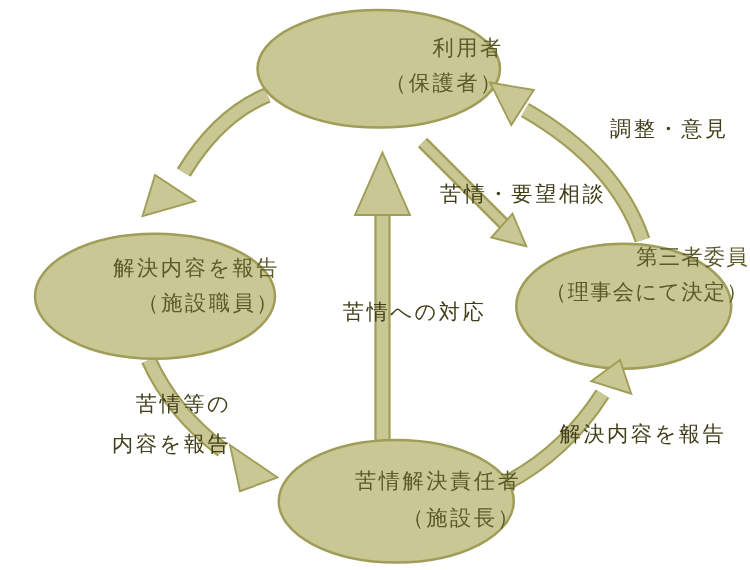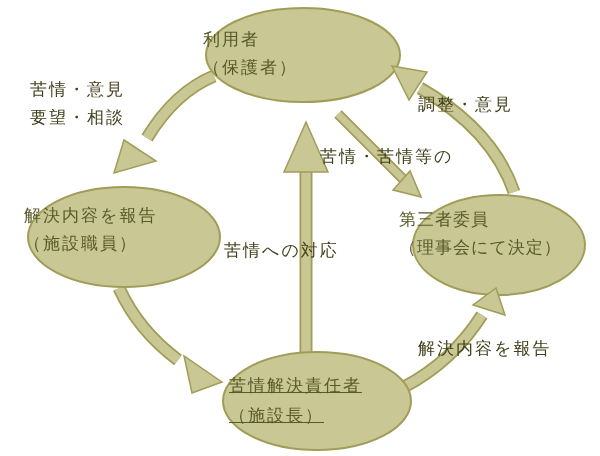--- a/index.html
+++ b/index.html
@@ -15,30 +15,30 @@
   
   .band-under{fill:none;stroke:var(--shape-edge);stroke-width:13;}
   .band-over{fill:none;stroke:var(--shape-fill);stroke-width:9.5;}
   .thin-under{fill:none;stroke:var(--shape-edge);stroke-width:10.5;}
   .thin-over{fill:none;stroke:var(--shape-fill);stroke-width:7;}
   .head{fill:var(--shape-fill);stroke:var(--shape-edge);stroke-width:1.5;stroke-linejoin:miter;}
   .node-ellipse{fill:var(--shape-fill);stroke:var(--shape-edge);stroke-width:2;}
 
   
   .node-label,.flow-label{
-    position:absolute;text-align:left;
+    position:absolute;text-align:right;
     font-size:17px;letter-spacing:2px;white-space:nowrap;
   }
   .node-label{color:var(--node-text);line-height:28px;}
   .flow-label{color:var(--label-text);line-height:28px;}
 
   .pos-user{left:203px;top:25px;width:200px;}
   .pos-receptionist{left:24px;top:201px;width:200px;}
-  .pos-third-party{left:399px;top:205px;width:200px;letter-spacing:1px;}
-  .pos-resolver{left:229px;top:370px;width:200px;line-height:30px;text-decoration:underline;}
+  .pos-third-party{left:399px;top:192px;width:200px;letter-spacing:1px;}
+  .pos-resolver{left:217px;top:370px;width:200px;line-height:30px;}
 
   .pos-complaint-opinion{left:30px;top:75px;width:150px;}
   .pos-adjustment{left:418px;top:94px;width:165px;line-height:20px;}
   .pos-request-consult{left:320px;top:146px;width:165px;line-height:20px;}
   .pos-response{left:224px;top:240px;width:165px;line-height:20px;}
   .pos-report-complaint{left:25px;top:308px;width:160px;line-height:32px;}
   .pos-report-improvement{left:418px;top:332px;width:163px;line-height:33px;}
 </style>
 </head>
 <body>
@@ -96,24 +96,24 @@
   </div>
   <div class="node-label pos-third-party">
     <div>第三者委員</div>
     <div>（理事会にて決定）</div>
   </div>
   <div class="node-label pos-resolver">
     <div>苦情解決責任者</div>
     <div>（施設長）</div>
   </div>
 
-  <div class="flow-label pos-complaint-opinion">
-    <div>苦情・意見</div>
-    <div>要望・相談</div>
+  <div class="flow-label pos-adjustment">調整・意見</div>
+  <div class="flow-label pos-request-consult">苦情・要望相談</div>
+  <div class="flow-label pos-response">苦情への対応</div>
+  <div class="flow-label pos-report-complaint">
+    <div>苦情等の</div>
+    <div>内容を報告</div>
   </div>
-  <div class="flow-label pos-adjustment">調整・意見</div>
-  <div class="flow-label pos-request-consult">苦情・苦情等の</div>
-  <div class="flow-label pos-response">苦情への対応</div>
   <div class="flow-label pos-report-improvement">
     <div>解決内容を報告</div>
   </div>
 
 </div>
 
 </body></html>

